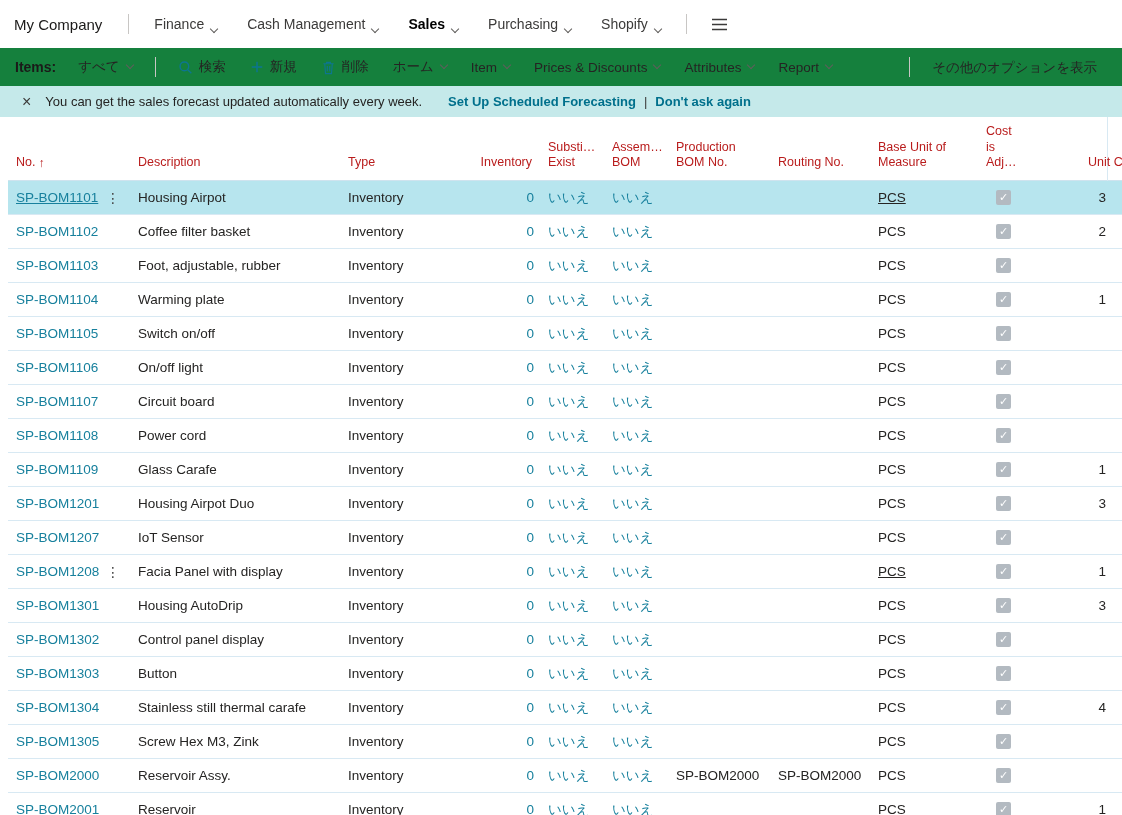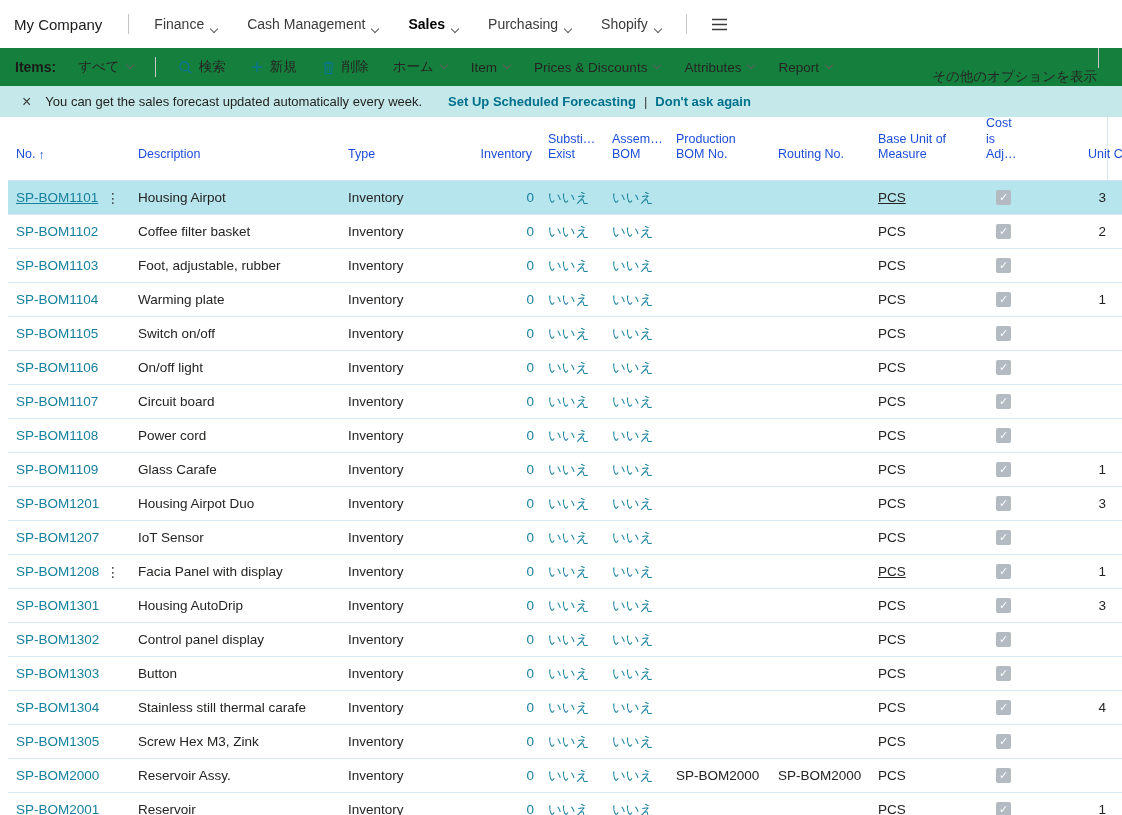--- a/index.html
+++ b/index.html
@@ -32,21 +32,21 @@
   .notif-close { font-size:16px; color:#3b3a39; margin:0 14px 0 8px; line-height:1; }
   .notif-msg { margin-right:26px; }
   .notif-link { color:#00708c; font-weight:600; }
   .notif-sep { margin:0 8px; color:#3b3a39; }
 
   
   .grid { position:relative; margin-left:8px; width:1114px; height:698px; overflow:hidden; }
   .edge-line { position:absolute; left:1099px; top:0; bottom:0; width:1px; background:#d8e9f3; z-index:1; }
   .ghead, .trow { display:grid; grid-template-columns:122px 210px 112px 88px 64px 64px 102px 100px 108px 86px 1fr; align-items:stretch; }
   .ghead { height:64px; border-bottom:1px solid #cfe3ee; }
-  .ghead .cell { display:flex; align-items:flex-end; padding:0 8px 17px 8px; font-size:12.5px; color:#1d4ed8; white-space:pre-line; line-height:1.25; position:relative; z-index:2; }
+  .ghead .cell { display:flex; align-items:flex-end; padding:0 8px 9px 8px; font-size:12.5px; color:#b91c1c; white-space:pre-line; line-height:1.25; position:relative; z-index:2; }
   .ghead .h-inv { justify-content:flex-end; text-align:right; }
   .ghead .h-ucost { padding-left:24px; white-space:nowrap; overflow:visible; }
   .arrow { margin-left:3px; font-size:12px; }
 
   .gbody { overflow:hidden; height:634px; position:relative; z-index:2; }
   .trow { height:34px; border-bottom:1px solid #d8e9f3; background:#fff; }
   .trow.selected { background:#b7e5ee;text-align:right; }
   .cell { display:flex; align-items:center; padding:0 8px; overflow:hidden; white-space:nowrap; }
   .link { color:#17809d; }
   .no-link { color:#17809d; }
@@ -132,21 +132,21 @@
     <span class="chev"></span>
   </button>
   <button class="ab-item">
     <span>Attributes</span>
     <span class="chev"></span>
   </button>
   <button class="ab-item">
     <span>Report</span>
     <span class="chev"></span>
   </button>
-  <span class="more-opts" style="display:flex;align-items:flex-end;margin-left:auto;flex-direction:column;">
+  <span class="more-opts" style="display:flex;align-items:flex-end;margin-left:auto;">
     <span class="vdiv"></span>
     <button class="ab-item">その他のオプションを表示</button>
   </span>
 </div>
 
 <div class="notification">
   <button class="notif-close">×</button>
   <span class="notif-msg">You can get the sales forecast updated automatically every week.</span>
   <a class="notif-link">Set Up Scheduled Forecasting</a>
   <span class="notif-sep">|</span>

